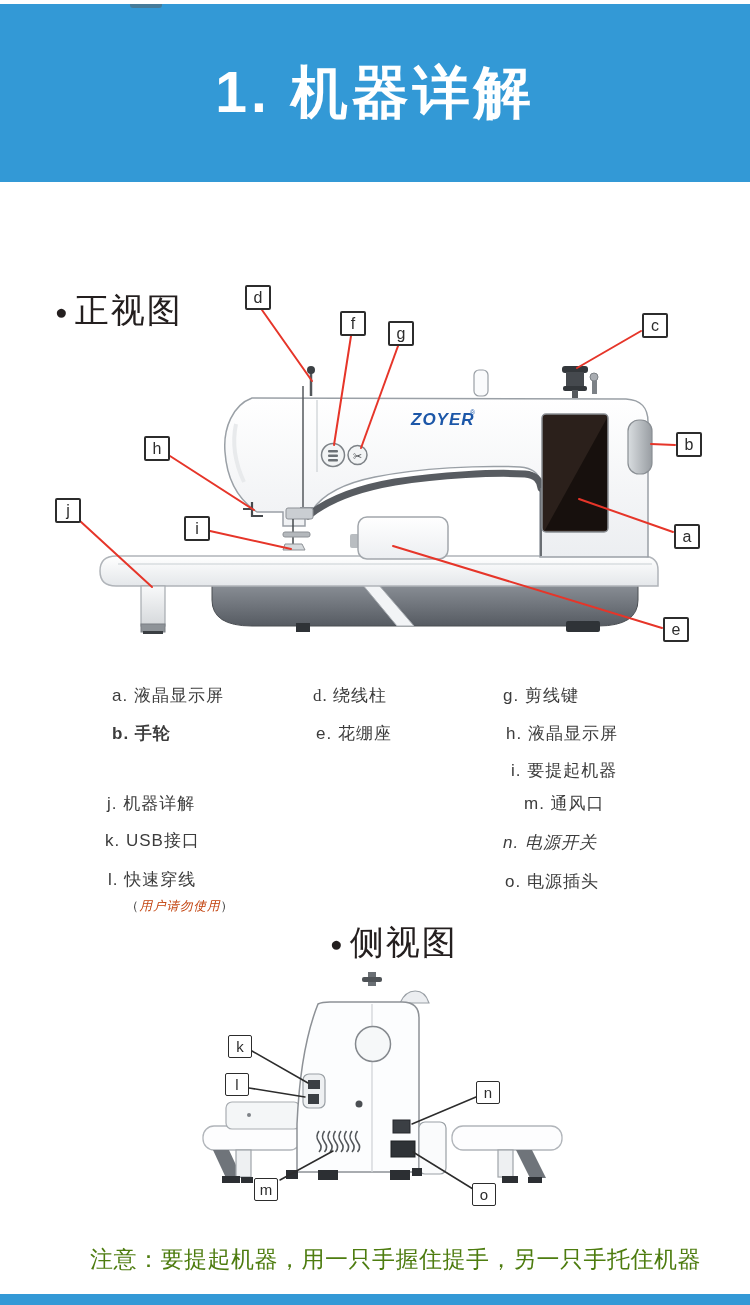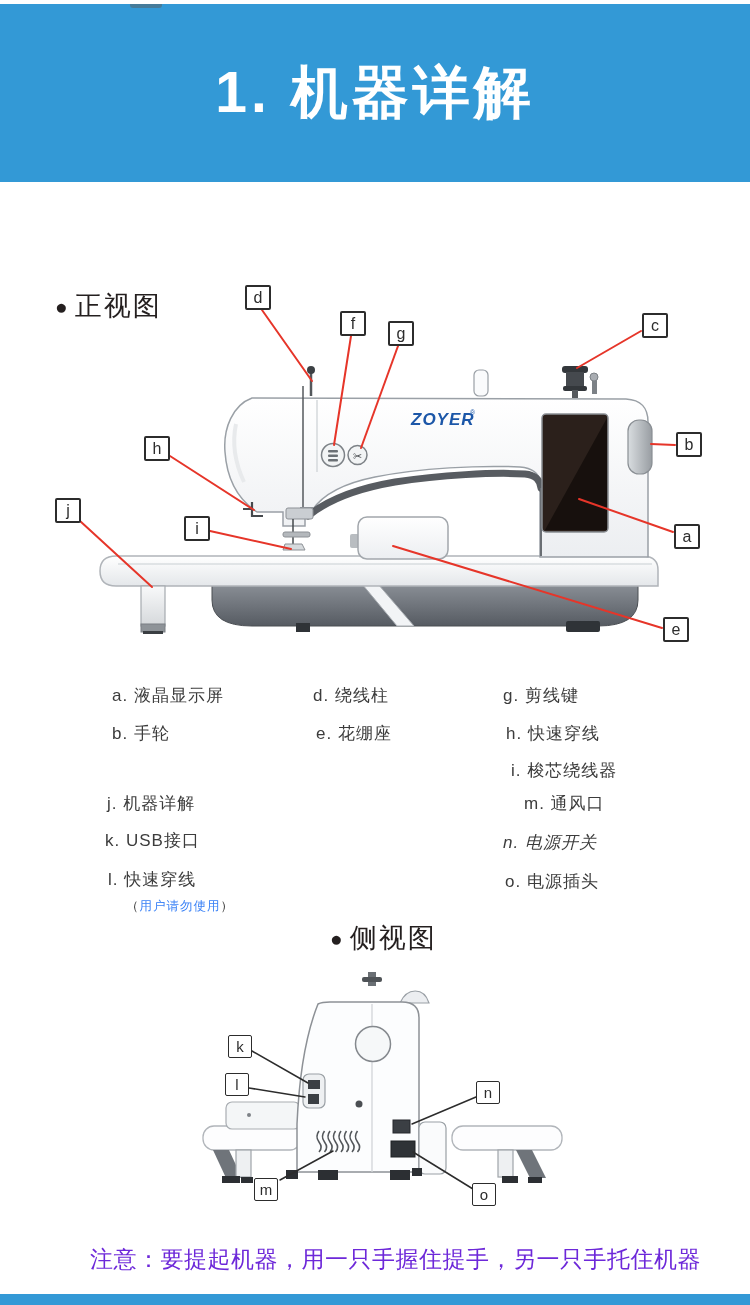--- a/index.html
+++ b/index.html
@@ -20,41 +20,41 @@
     border-radius:0 0 3px 3px;
   }
   .footer-band{
     position:absolute;left:0;bottom:0;width:750px;height:15px;background:#3399d6;
   }
   
   .section-label{
     position:absolute;display:flex;align-items:center;color:#241f1f;
   }
   .section-label .bullet{font-size:21px;margin-right:7px;line-height:1;color:#241f1f;}
-  .section-label .txt{font-size:27px;letter-spacing:2px;}
+  .section-label .txt{font-size:34px;letter-spacing:2px;}
   
   .callout{
     position:absolute;box-sizing:border-box;width:26px;height:25px;background:#ffffff;
     border:2px solid #2c2c2c;border-radius:2px;display:flex;align-items:center;justify-content:center;
     font-size:16px;color:#2c2c2c;line-height:1;
   }
   .callout.small{width:24px;height:23px;border-width:1.5px;font-size:15px;}
   
   .diagram{position:absolute;}
   
   .legend-item{
     position:absolute;font-size:17px;color:#3c3c3c;letter-spacing:1px;white-space:nowrap;
   }
   .legend-note{
     position:absolute;left:126px;top:894px;font-size:12.5px;color:#2c2c2c;letter-spacing:1px;
   }
-  .legend-note .red{color:#3b82f6;}
+  .legend-note .red{color:#c2410c;font-style:italic;}
   
   .warning{
-    position:absolute;left:90px;top:1240px;font-size:23px;color:#6d28d9;
+    position:absolute;left:90px;top:1240px;font-size:23px;color:#4d7c0f;
     letter-spacing:.5px;white-space:nowrap;
   }
 </style>
 </head>
 <body>
 
 <div class="page">
 
   <div class="header">
     <div class="top-notch"></div>
@@ -209,26 +209,26 @@
       <span>h</span>
     </div>
   <div class="callout" style="left:184px;top:512px;">
       <span>i</span>
     </div>
   <div class="callout" style="left:55px;top:494px;">
       <span>j</span>
     </div>
 
   <div class="legend-item" style="left:112px;top:680px;">a. 液晶显示屏</div>
-  <div class="legend-item" style="left:112px;top:718px;">b. 手轮</div>
-  <div class="legend-item" style="left:313px;top:680px;">d. 绕线柱</div>
+  <div class="legend-item" style="left:112px;top:718px;font-weight:bold;">b. 手轮</div>
+  <div class="legend-item" style="left:313px;top:680px;font-family:Liberation Serif, serif;">d. 绕线柱</div>
   <div class="legend-item" style="left:316px;top:718px;">e. 花绷座</div>
   <div class="legend-item" style="left:503px;top:680px;">g. 剪线键</div>
-  <div class="legend-item" style="left:506px;top:718px;">h. 快速穿线</div>
-  <div class="legend-item" style="left:511px;top:755px;">i. 梭芯绕线器</div>
+  <div class="legend-item" style="left:506px;top:718px;">h. 液晶显示屏</div>
+  <div class="legend-item" style="left:511px;top:755px;">i. 要提起机器</div>
   <div class="legend-item" style="left:107px;top:788px;">j. 机器详解</div>
   <div class="legend-item" style="left:105px;top:825px;">k. USB接口</div>
   <div class="legend-item" style="left:108px;top:864px;">l. 快速穿线</div>
   <div class="legend-item" style="left:524px;top:788px;">m. 通风口</div>
   <div class="legend-item" style="left:503px;top:827px;font-style:italic;">n. 电源开关</div>
   <div class="legend-item" style="left:505px;top:866px;">o. 电源插头</div>
 
   <div class="legend-note">
     <span>（</span><span class="red">用户请勿使用</span><span>）</span>
   </div>

